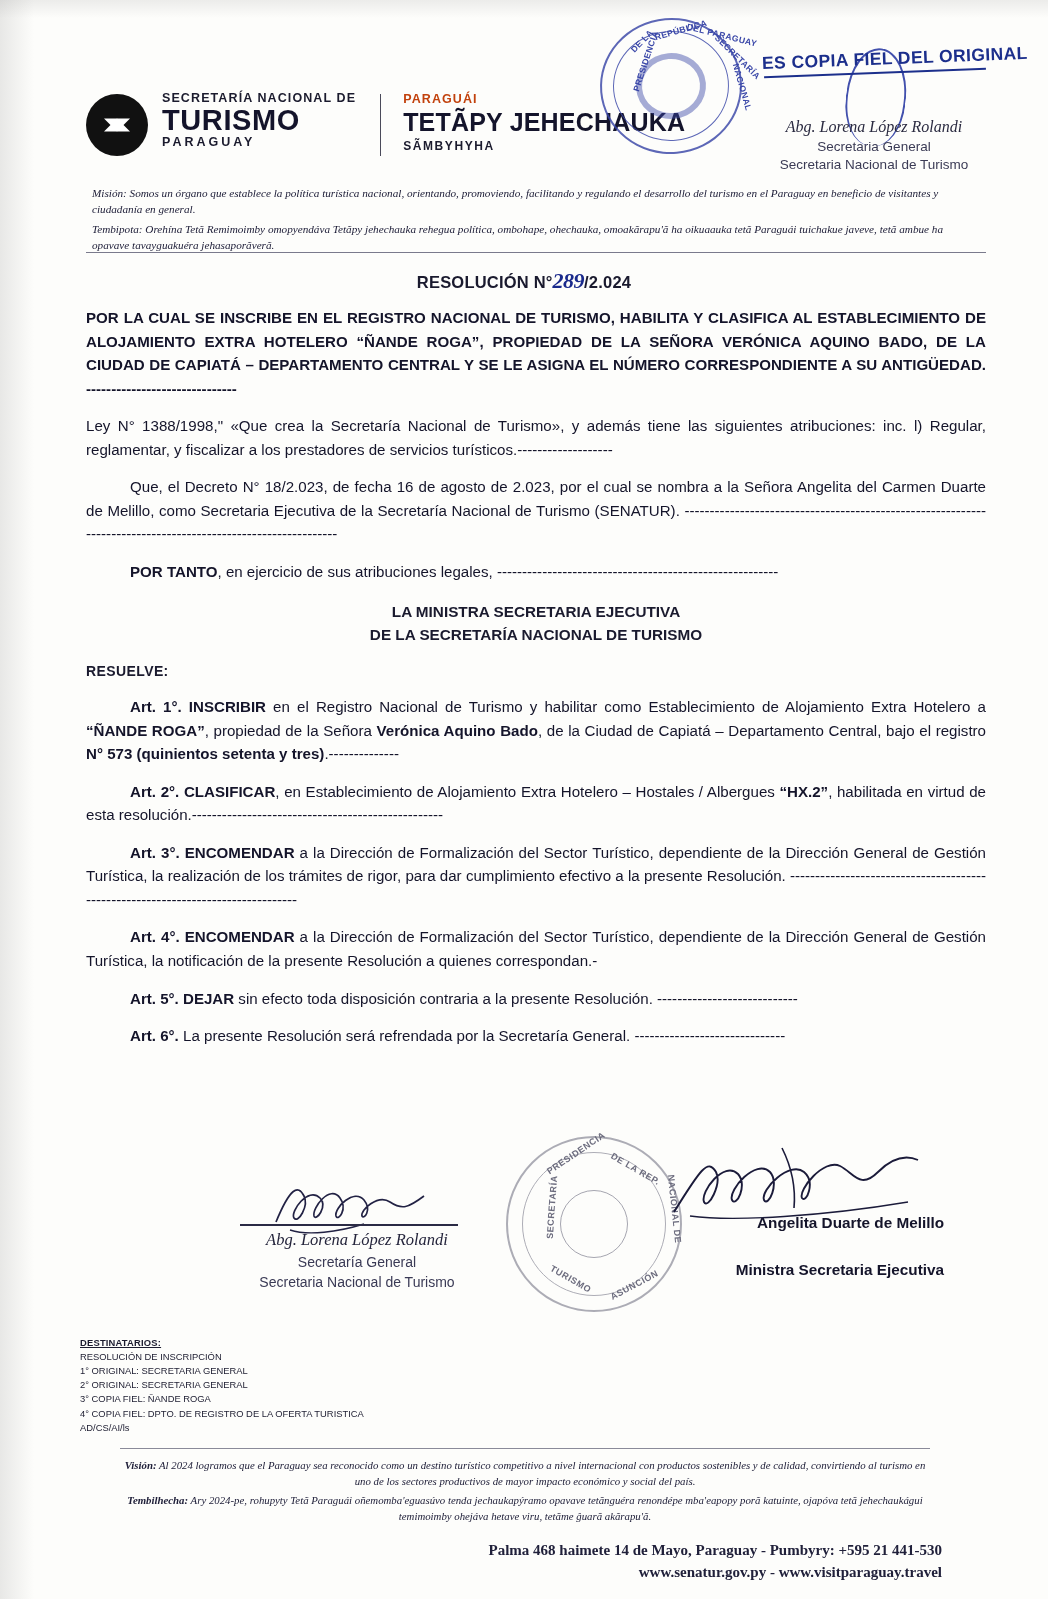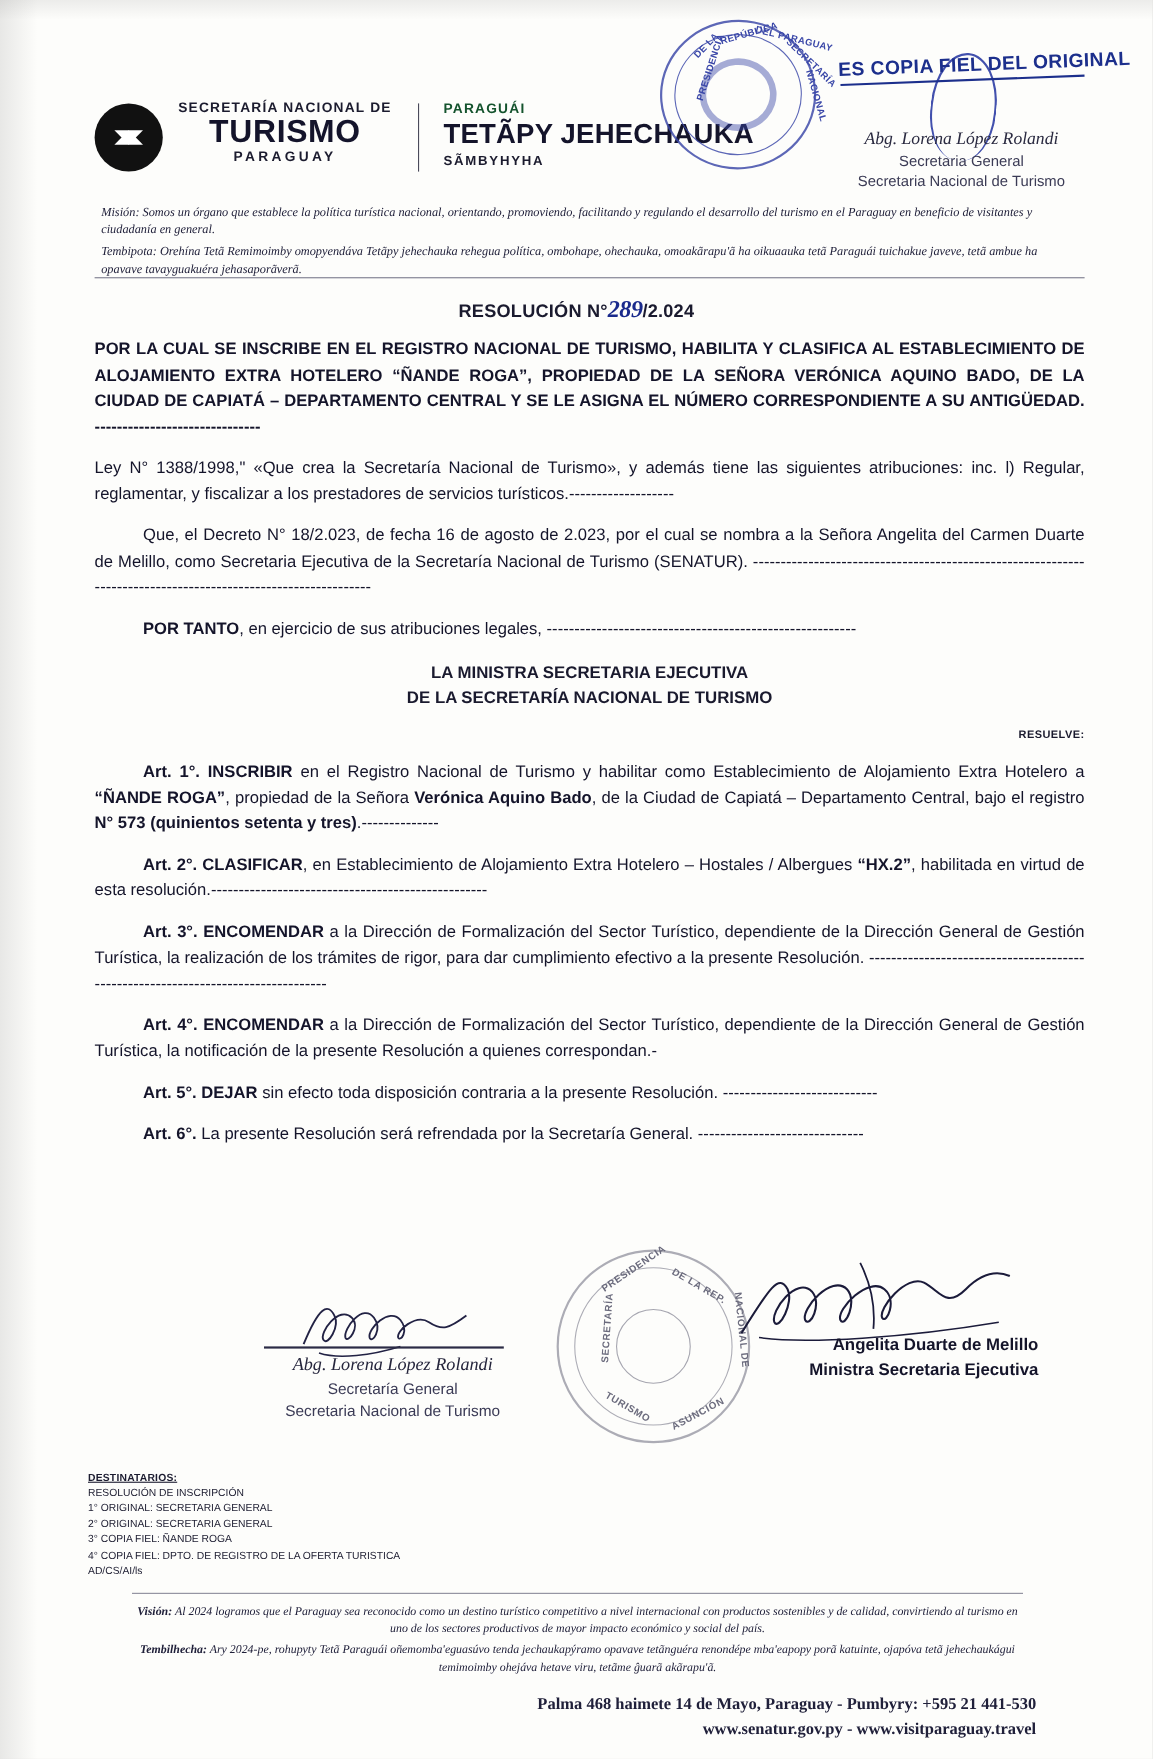--- a/index.html
+++ b/index.html
@@ -56,29 +56,29 @@
   .logo-mark:after {
     content: "";
     position: absolute;
     left: 50%; top: 50%;
     width: 0; height: 0;
     transform: translate(-50%,-50%) rotate(180deg);
     border-left: 13px solid transparent;
     border-right: 13px solid transparent;
     border-bottom: 13px solid #fff;
   }
-  .logo-text { margin-left: 14px; line-height: 1.02; text-align: center; }
+  .logo-text { margin-left: 14px; line-height: 1.02; }
   .logo-text .l1 { font-size: 12.5px; letter-spacing: 1.1px; font-weight: 700; color: #1b1b2e; }
   .logo-text .l2 { font-size: 29px; font-weight: 700; letter-spacing: 0.6px; color: #14142b; margin-top: 1px; }
   .logo-text .l3 { font-size: 12.5px; letter-spacing: 3px; font-weight: 700; color: #1b1b2e; margin-top: 1px; }
   .divider-v {
     width: 1px; height: 62px; background: #4a4a5a;
     margin: 2px 22px 0 24px;
   }
-  .logo-text2 .g1 { font-size: 12.5px; letter-spacing: 1.1px; font-weight: 700; color: #14532d; }
+  .logo-text2 .g1 { font-size: 12.5px; letter-spacing: 1.1px; font-weight: 700; color: #c2410c; }
   .logo-text2 .g2 { font-size: 25px; font-weight: 700; letter-spacing: 0.2px; color: #14142b; margin-top: 2px; }
   .logo-text2 .g3 { font-size: 12px; letter-spacing: 1.6px; font-weight: 700; color: #1b1b2e; margin-top: 2px; }
 
   
   .copia-fiel {
     position: absolute;
     left: 762px; top: 48px;
     font-family: "Liberation Sans", sans-serif;
     font-size: 17.5px;
     font-weight: 700;
@@ -205,23 +205,23 @@
   .b { font-weight: 700; }
 
   .heading-block {
     text-align: center;
     font-weight: 700;
     font-size: 15.3px;
     line-height: 1.5;
     margin: 18px 0 16px 0;
   }
   .resuelve {
-    text-align: right;
-    font-weight: 700;
-    font-size: 10px;
+    text-align: left;
+    font-weight: 700;
+    font-size: 14px;
     margin: 16px 0 16px 0;
     letter-spacing: .4px;
   }
 
   
   .sig-left {
     position: absolute;
     left: 232px; top: 1228px;
     width: 250px;
     text-align: center;
@@ -241,21 +241,21 @@
   }
 
   .sig-right {
     position: absolute;
     left: 660px; top: 1212px;
     width: 284px;
     text-align: right;
     line-height: 1.5;
   }
   .sig-right .r1 { font-size: 15.3px; font-weight: 700; color: #14142a; }
-  .sig-right .r2 { font-size: 15.3px; font-weight: 700; color: #14142a; }
+  .sig-right .r2 { font-size: 15.3px; font-weight: 700; color: #14142a; margin-top: 24px; }
   .scribble-right {
     position: absolute; left: 664px; top: 1146px; width: 280px; height: 76px;
     pointer-events: none;
   }
 
   .seal-bottom {
     position: absolute;
     left: 506px; top: 1136px;
     width: 172px; height: 172px;
     border-radius: 50%;

